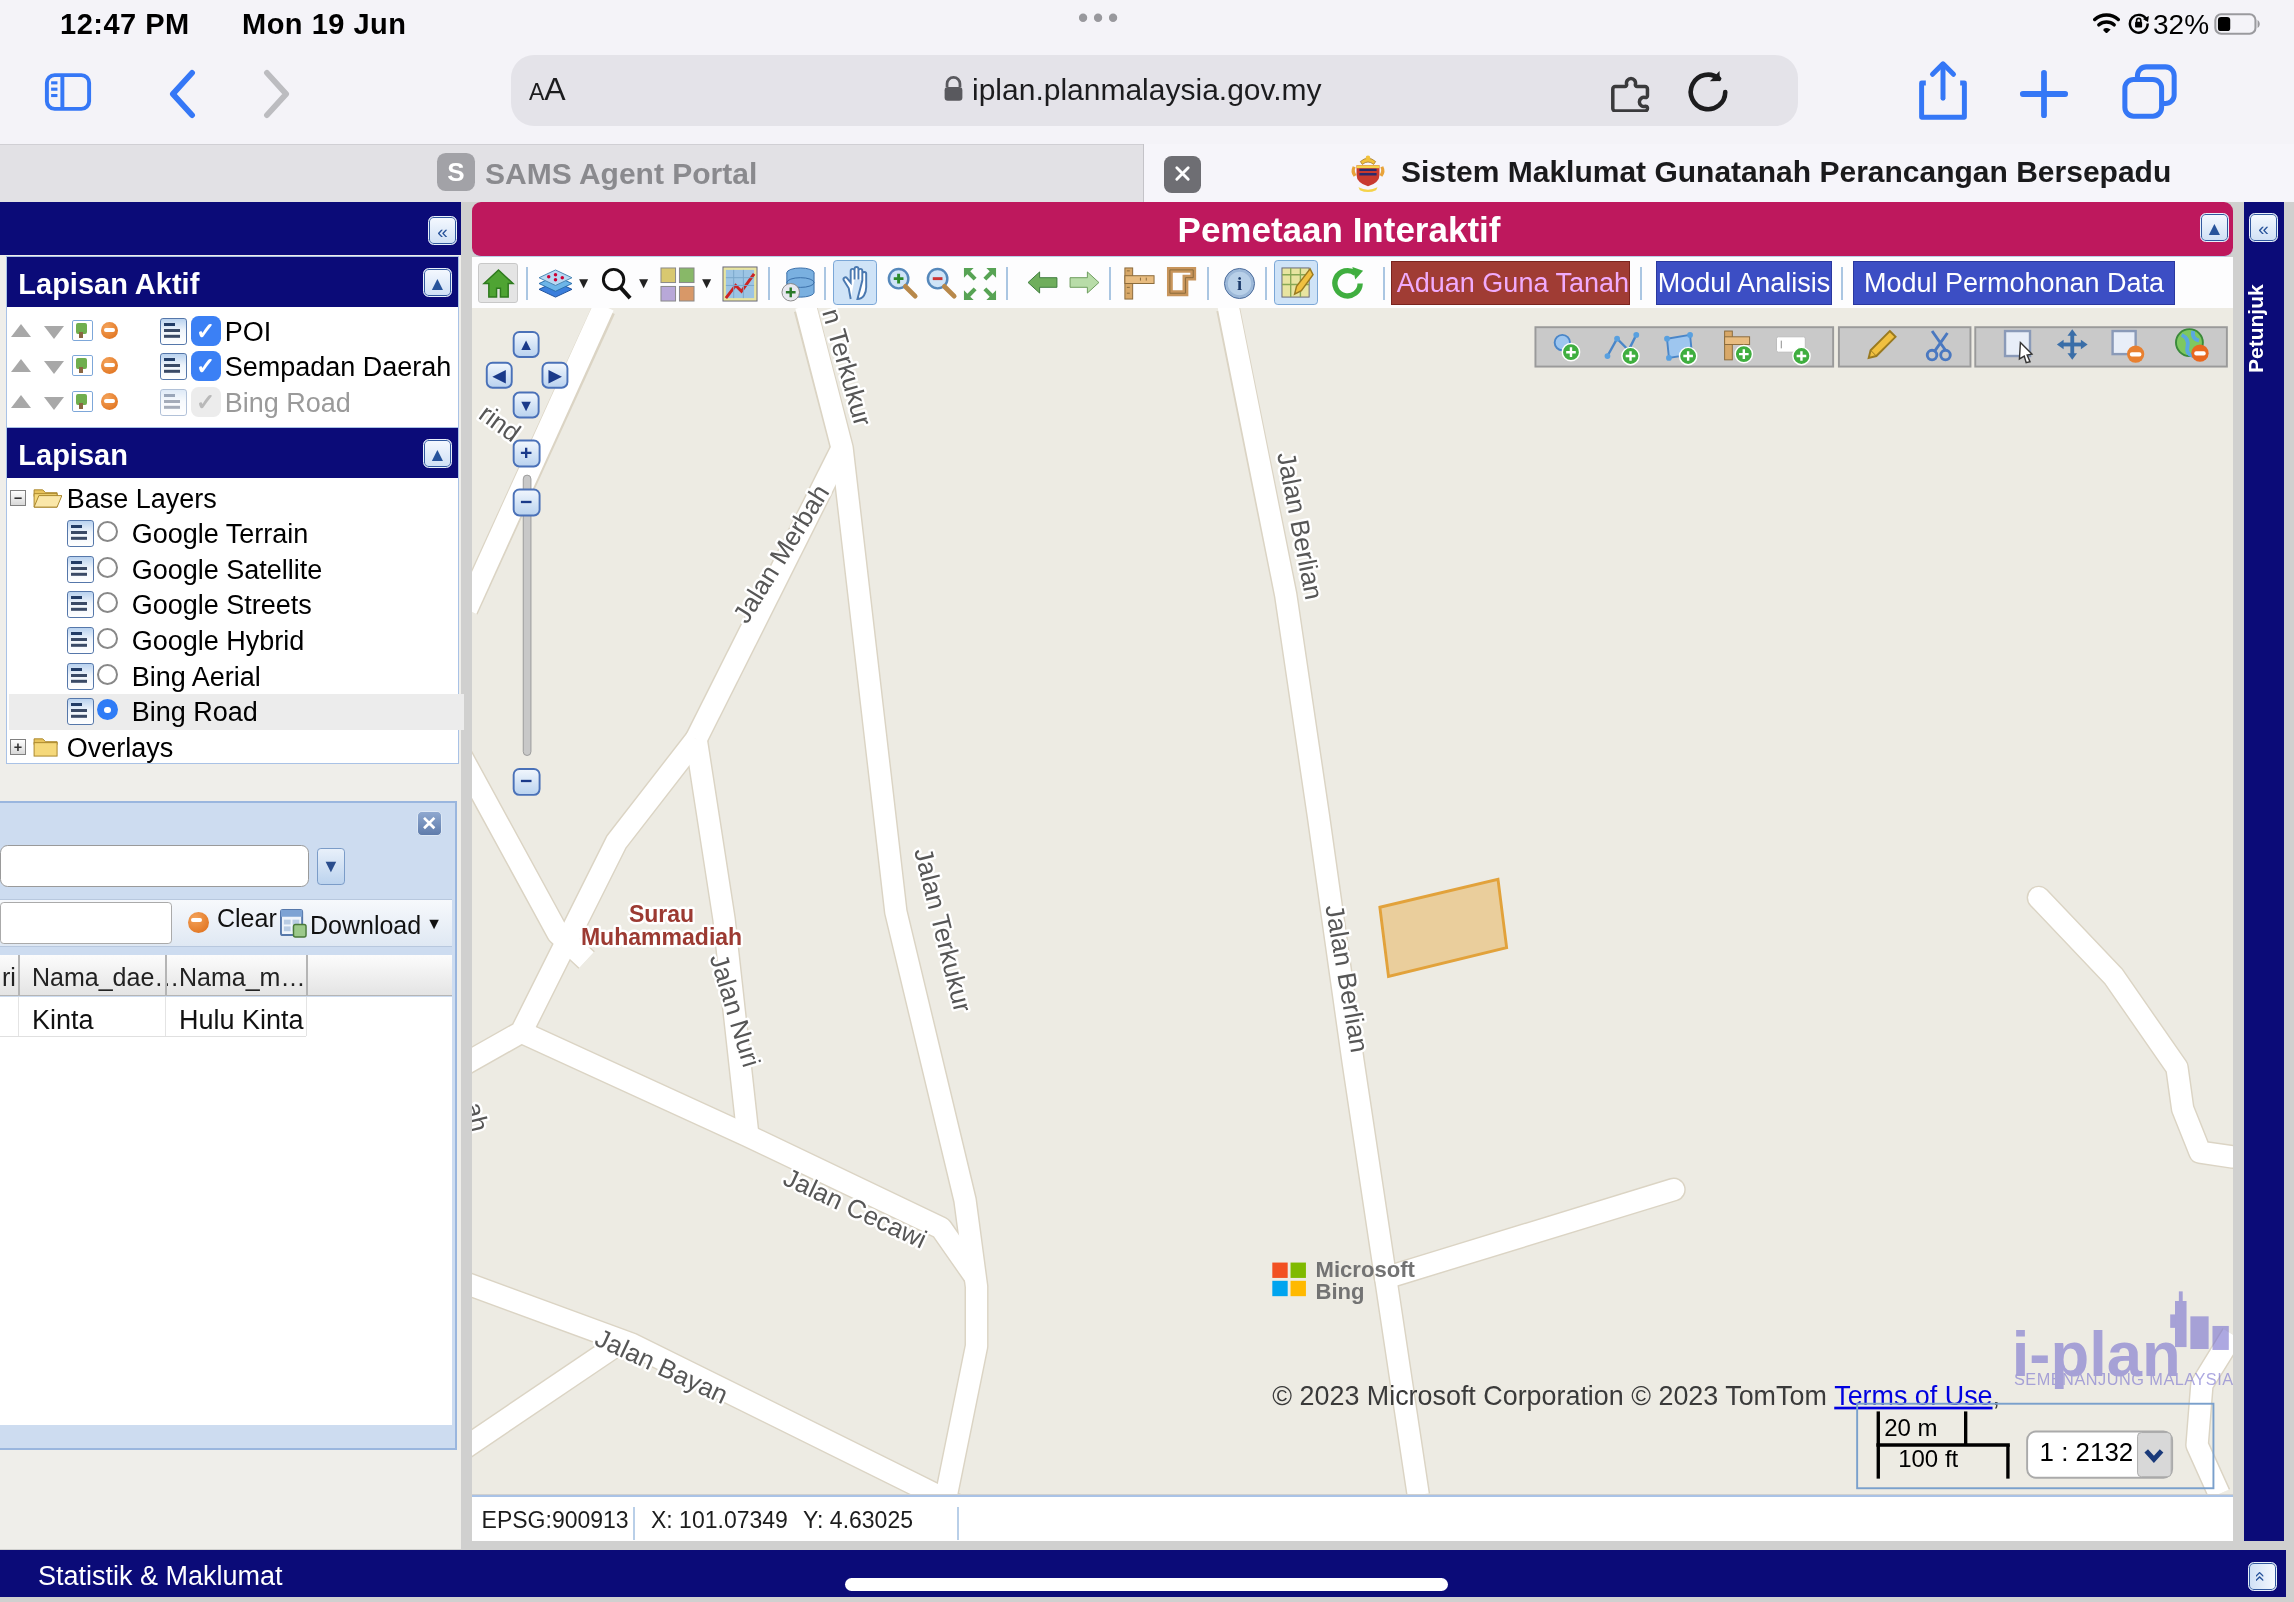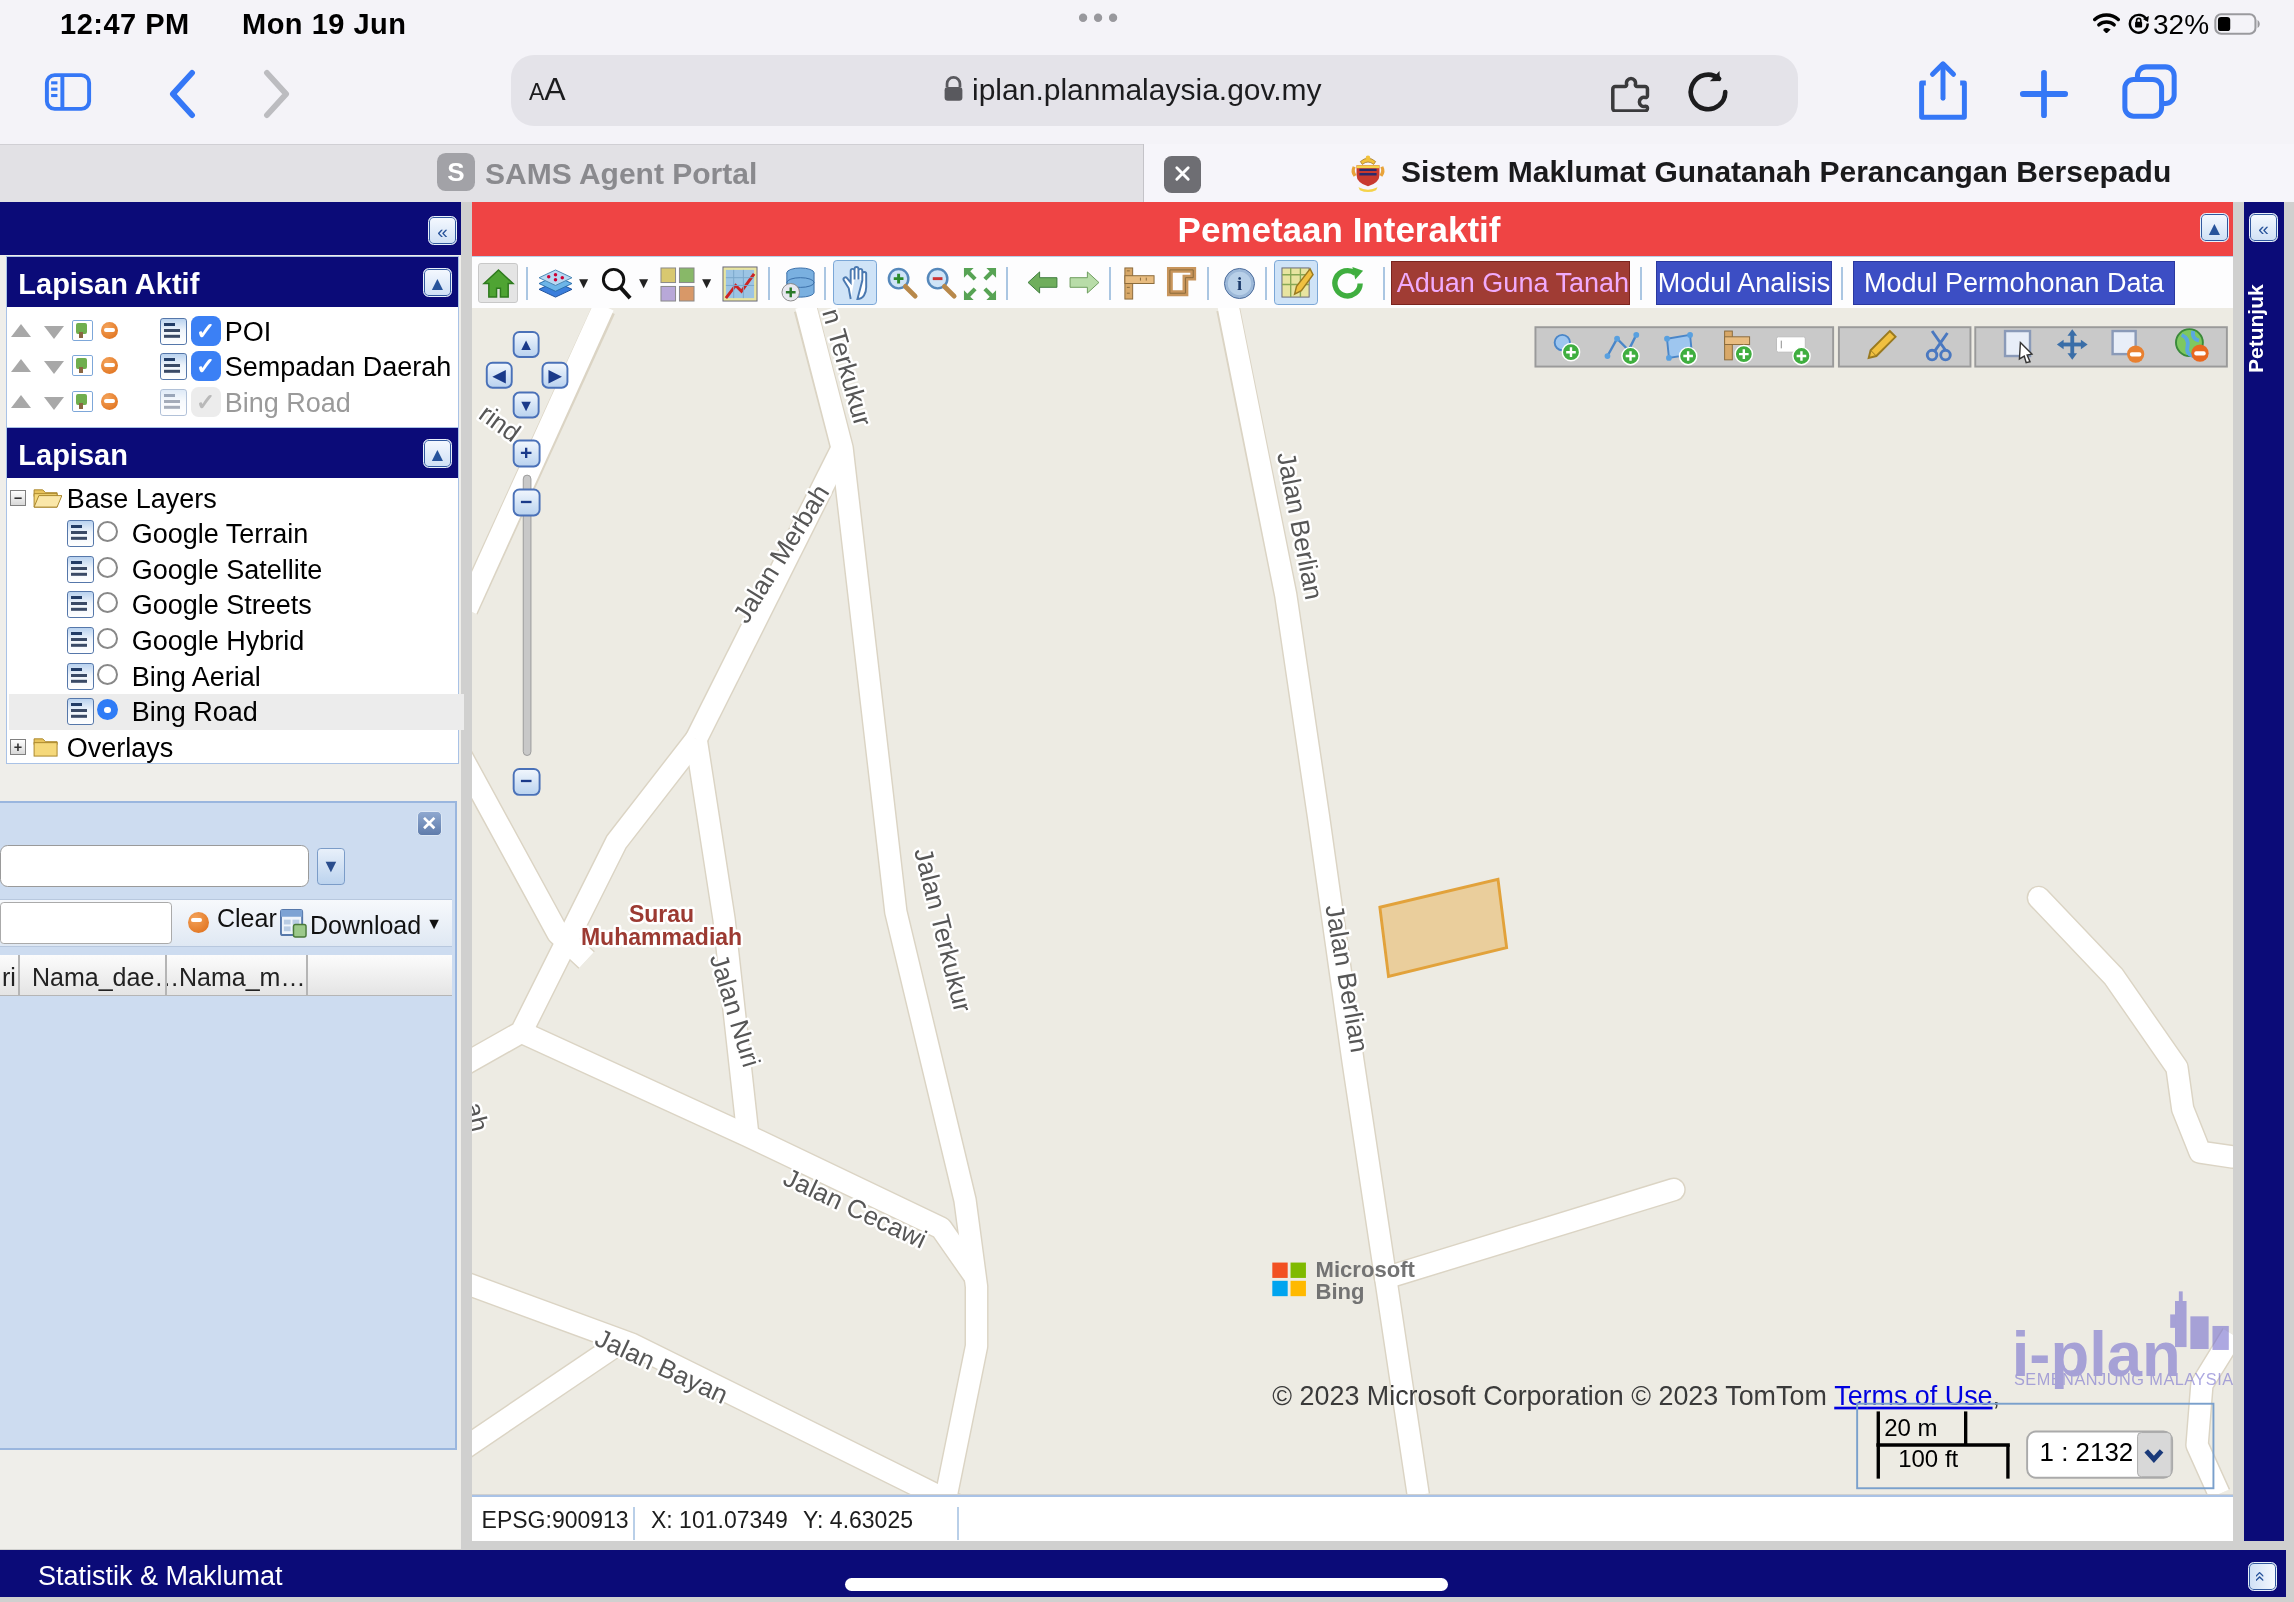--- a/index.html
+++ b/index.html
@@ -21,21 +21,21 @@
 #tab2 { position:absolute; left:1143px; top:144px; width:1151px; height:58px; background:#f6f5fa; border-left:1.9px solid #c4c3c8; }
 .tabtitle1 { position:absolute; left:485px; top:157px; font-size:30px; font-weight:700; color:#8a8a8e; }
 .tabtitle2 { position:absolute; left:1401px; top:155px; font-size:30px; font-weight:700; color:#1a1a1c; }
 #sfav { position:absolute; left:437px; top:153px; width:38px; height:38px; background:#a2a2a7; border-radius:8.6px; color:#fff; font-size:26px; font-weight:700; text-align:center; line-height:38px;}
 #tabx { position:absolute; left:1164px; top:156px; width:37px; height:37px; background:#6e6e73; border-radius:7.7px; color:#fff; text-align:center; }
 #tabx svg { margin-top:7.7px; }
 
 #app { position:absolute; left:0; top:202px; width:2294px; height:1401px; background:#d0d0cf; }
 #leftcol { position:absolute; left:0; top:202px; width:461px; height:1347px; background:#efeeea; }
 #lefttop { position:absolute; left:0; top:202px; width:461px; height:53px; background:#0b0b78; }
-#maphead { position:absolute; left:472px; top:202px; width:1761px; height:55px; background:#ef4444; border-bottom:1.9px solid #b9cfe8; box-sizing:border-box; }
+#maphead { position:absolute; left:472px; top:202px; width:1761px; height:55px; background:#be185d; border-bottom:1.9px solid #b9cfe8; box-sizing:border-box;border-radius:9px; }
 #maphead .t { position:absolute; left:0; right:27px; top:7.7px; text-align:center; color:#fff; font-size:35px; font-weight:700; }
 #rightbar { position:absolute; left:2244px; top:202px; width:40px; height:1339px; background:#0b0b78; }
 #petunjuk { position:absolute; left:2244px; top:271px; width:40px; height:115px; color:#fff; font-size:21px; font-weight:700; writing-mode:vertical-rl; transform:rotate(180deg); text-align:center; }
 
 .panel { position:absolute; border:1.9px solid #a9c2e6; background:#fff; }
 .phead { position:relative; width:100%; height:50px; background:#0b0b78; color:#fff; font-size:29px; font-weight:700; }
 .phead .txt { position:absolute; left:11.5px; top:10.6px; }
 .cbtn { position:absolute; width:29px; height:29px; border-radius:5.8px; background:linear-gradient(#f5f9ff,#cfe0f5); border:1px solid #e8f0fb; box-shadow:0 0 0 1px #30589e inset; color:#27539b; text-align:center; font-size:19px; line-height:29px; }
 
 #maptb { position:absolute; left:472px; top:257px; width:1761px; height:52px; background:#fdfdfe; border-bottom:1.9px solid #c5d6ea; box-sizing:border-box; }
@@ -283,20 +283,28 @@
   <div style="position:absolute;left:0;top:149px;width:452px;height:1px;"></div>
 
   <div style="position:absolute;left:0;top:152px;width:452px;height:41px;background:linear-gradient(#fcfcfc,#e4e4e4);border-bottom:1px solid #b5b5b5;">
     <span style="position:absolute;left:1.9px;top:7.7px;font-size:25px;color:#222">ri</span>
     <span style="position:absolute;left:32px;top:7.7px;font-size:25px;color:#222">Nama_dae…</span>
     <span style="position:absolute;left:179px;top:7.7px;font-size:25px;color:#222">Nama_m…</span>
     <div style="position:absolute;left:18px;top:0;width:1.9px;height:41px;background:#b5b5b5"></div>
     <div style="position:absolute;left:165px;top:0;width:1.9px;height:41px;background:#b5b5b5"></div>
     <div style="position:absolute;left:306px;top:0;width:1.9px;height:41px;background:#b5b5b5"></div>
   </div>
+  <div style="position:absolute;left:0;top:194px;width:452px;height:428px;background:#fff;">
+    <span style="position:absolute;left:32px;top:7.7px;font-size:27px;color:#111">Kinta</span>
+    <span style="position:absolute;left:179px;top:7.7px;font-size:27px;color:#111">Hulu Kinta</span>
+    <div style="position:absolute;left:0;top:39px;width:306px;height:1px;background:#e0e0e0"></div>
+    <div style="position:absolute;left:18px;top:0;width:1px;height:39px;background:#e4e4e4"></div>
+    <div style="position:absolute;left:165px;top:0;width:1px;height:39px;background:#e4e4e4"></div>
+    <div style="position:absolute;left:306px;top:0;width:1px;height:39px;background:#e4e4e4"></div>
+  </div>
 </div>
 
 <div id="maptb">
 
   <div style="position:absolute;left:5.8px;top:5.8px;width:40px;height:40px;background:#e4e4e4;border:1px solid #c8c8c8;border-radius:2.9px"></div>
   <svg class="abs" style="left:9.6px;top:10.6px" width="33" height="31" viewBox="0 0 34 32">
       <path d="M17 2 L32 16 h-5 v14 h-8 v-9 h-4 v9 H7 V16 H2 Z" fill="#4fa433" stroke="#2e7a1e" stroke-width="1.5"></path>
     </svg>
   <div class="sep" style="left:54px"></div>
 

